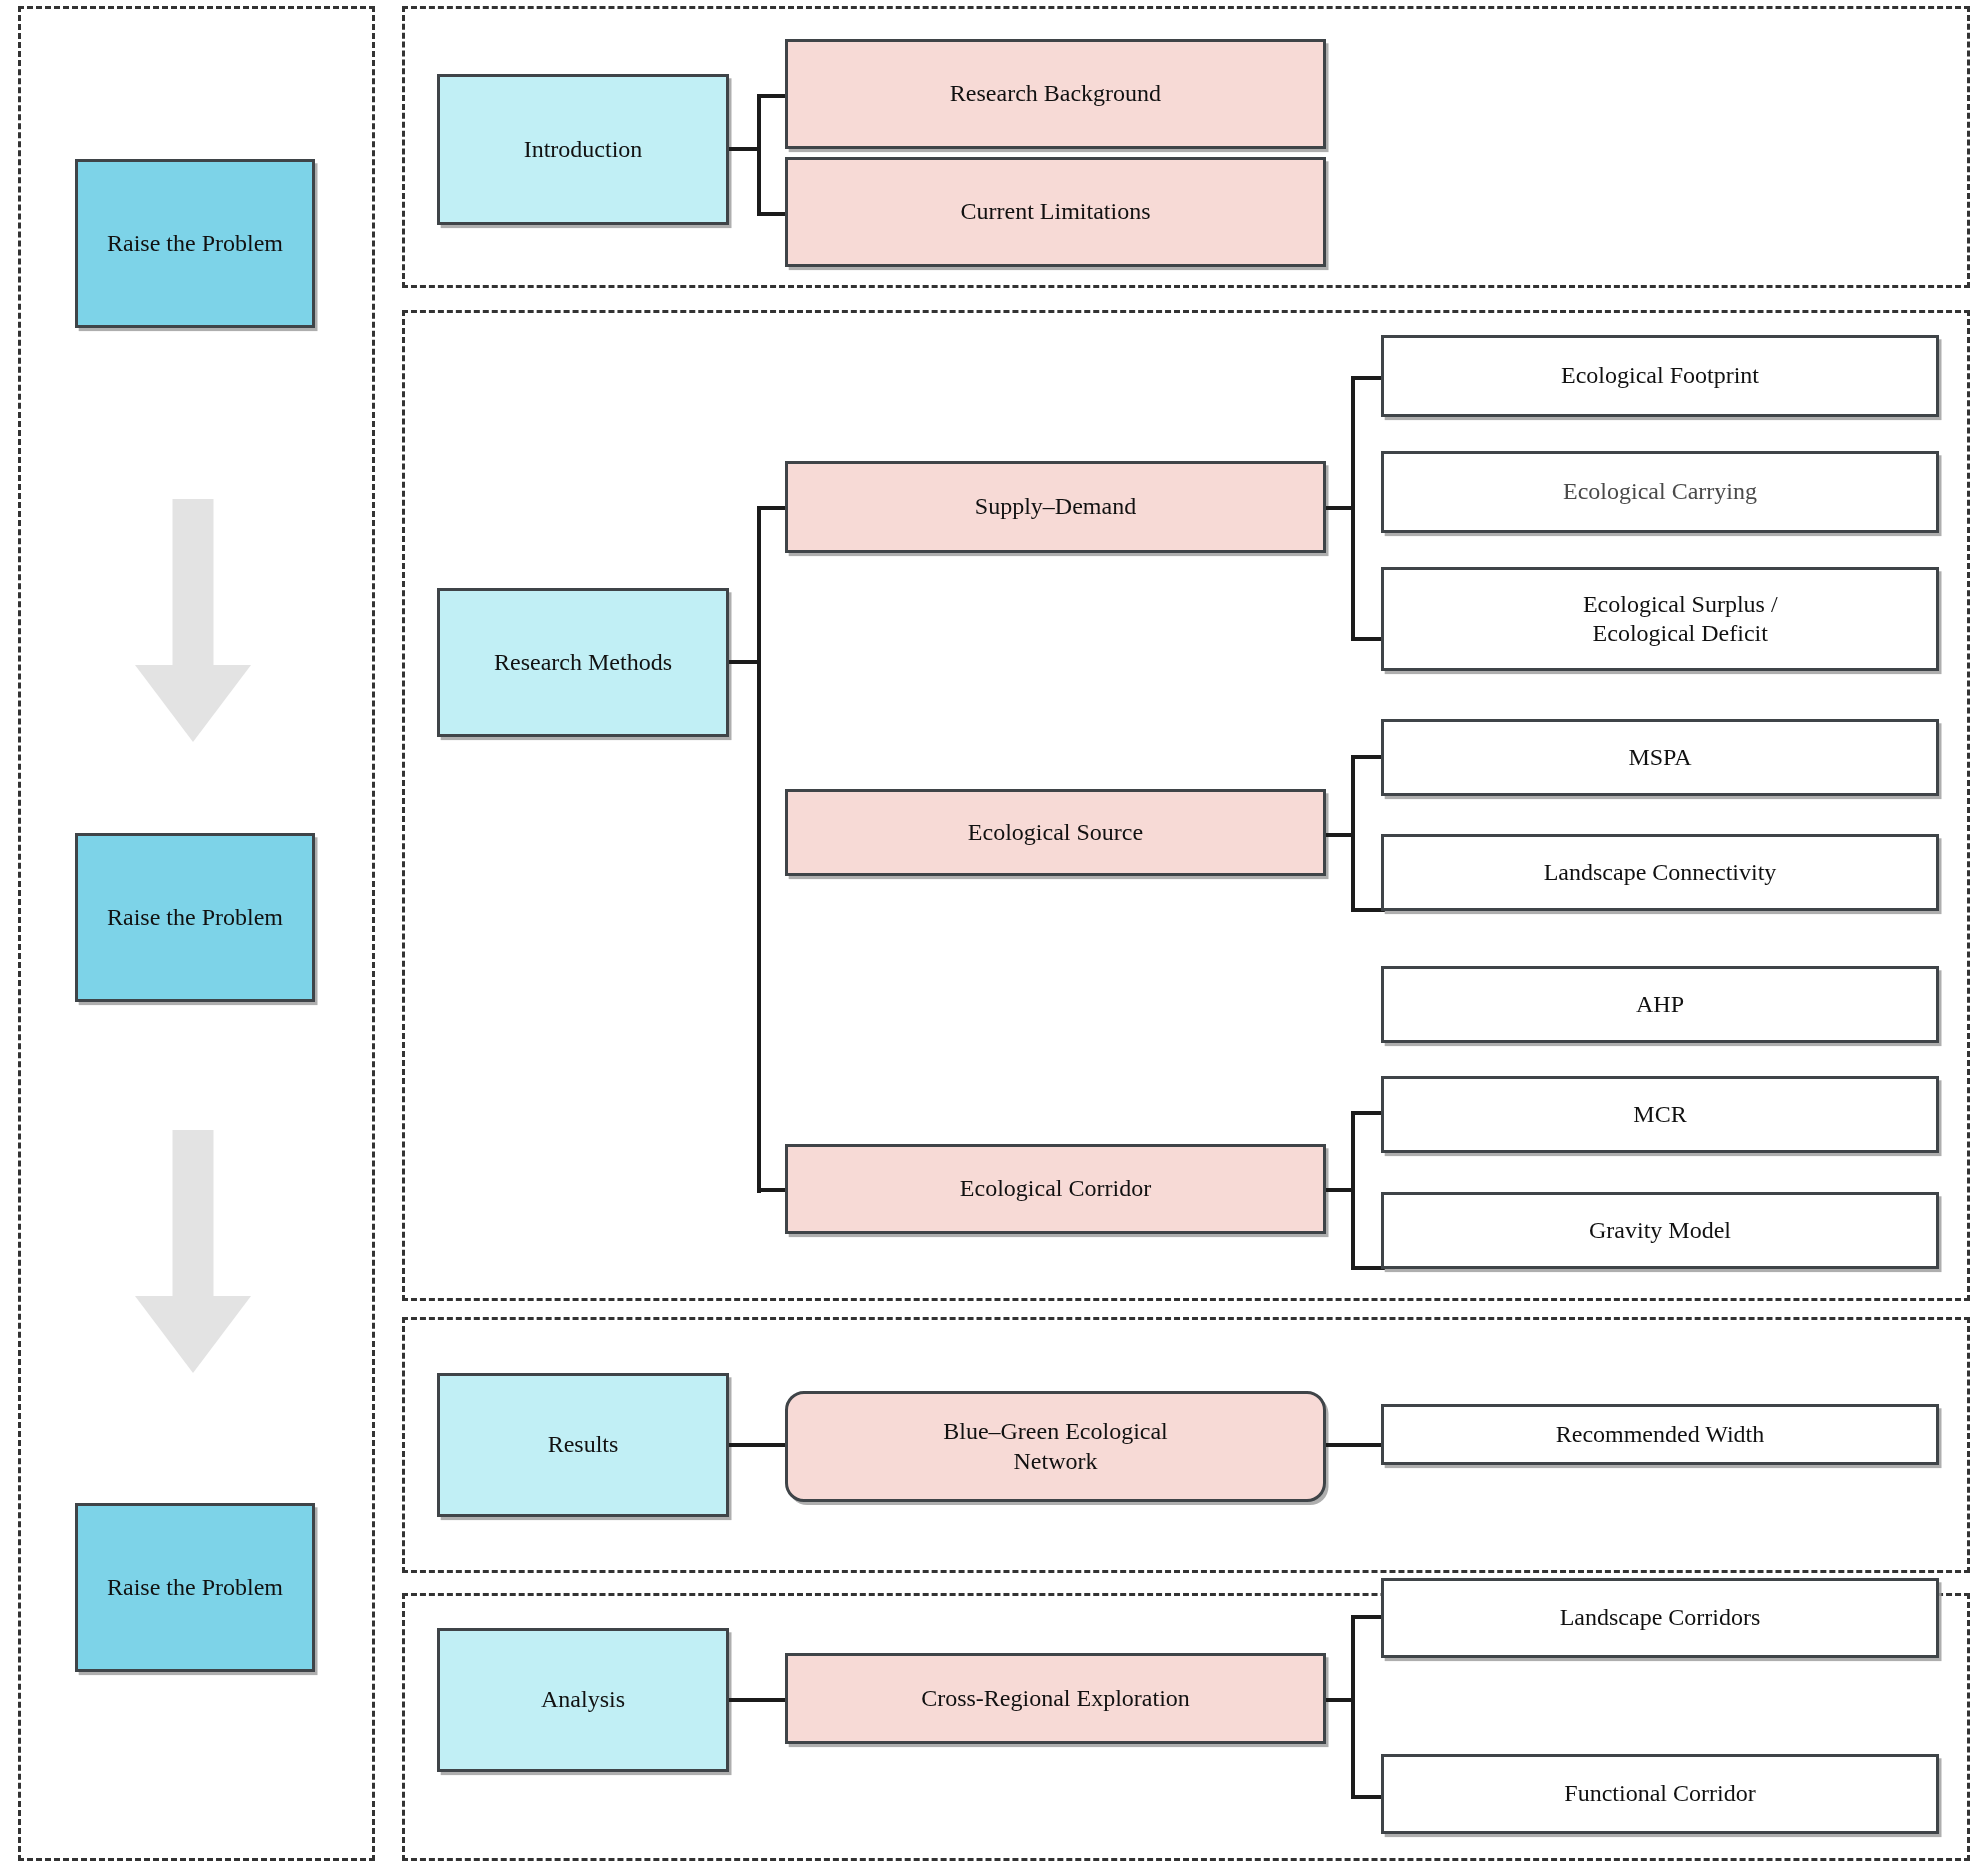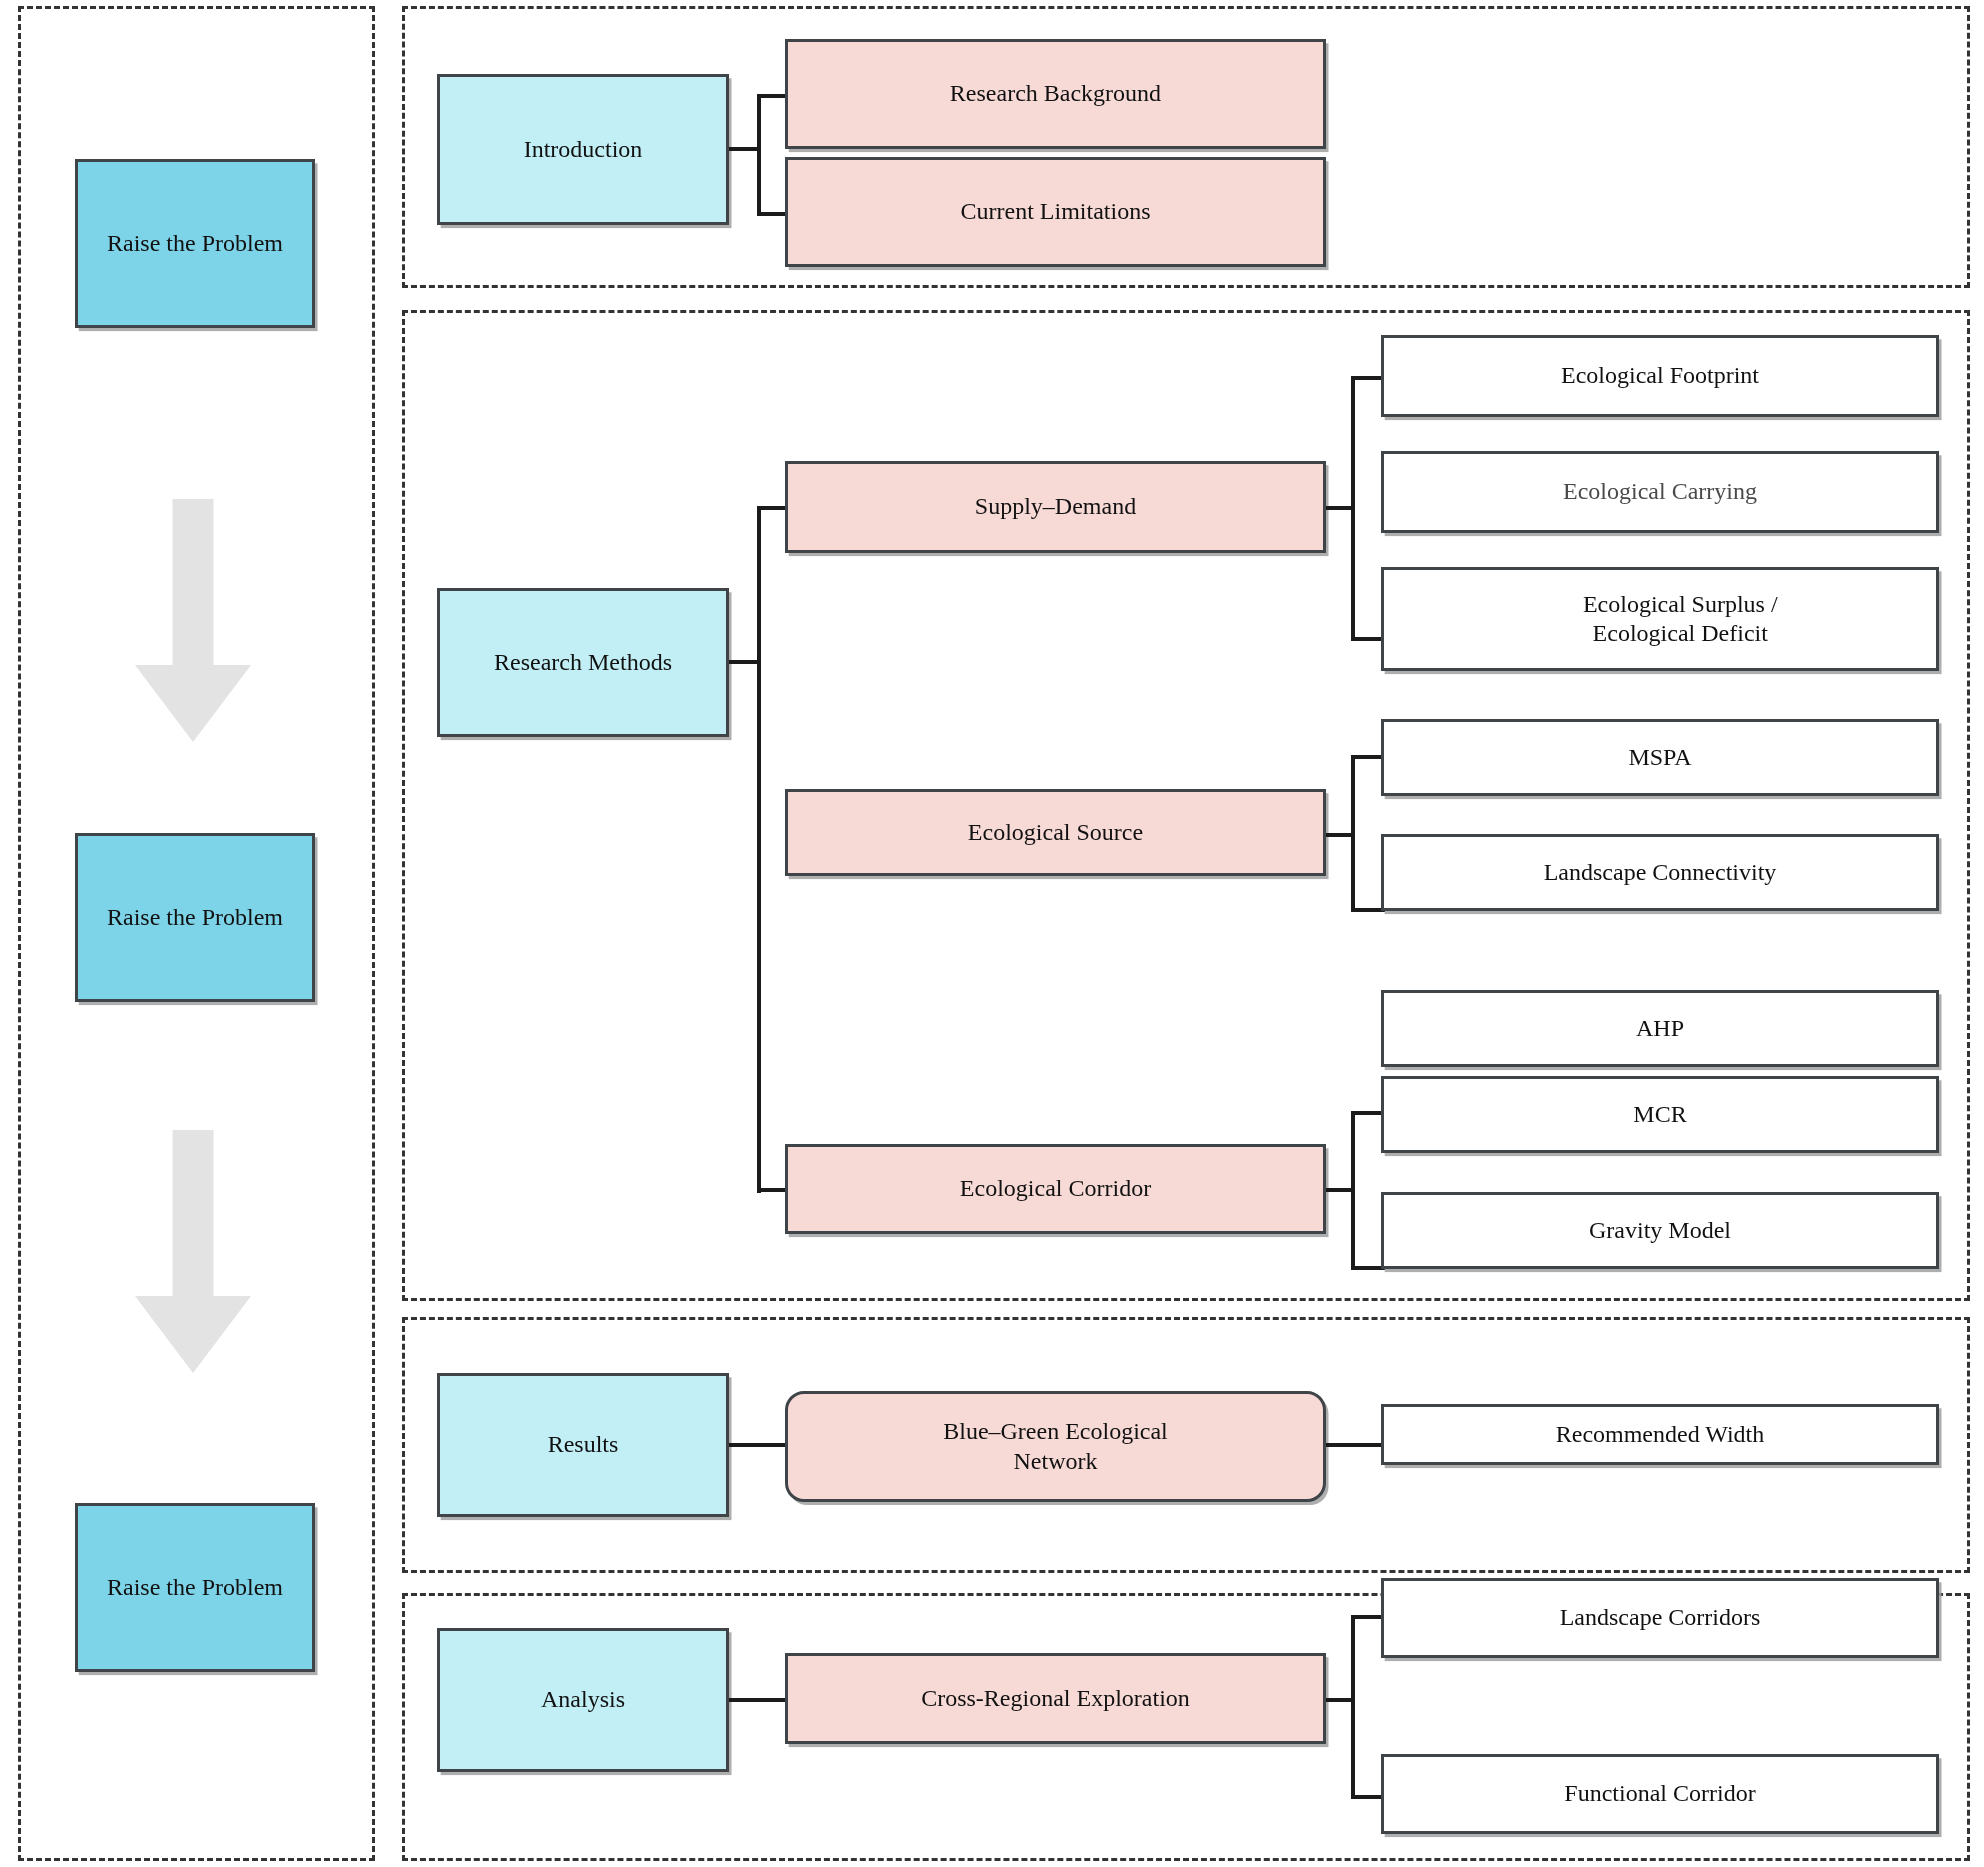--- a/index.html
+++ b/index.html
@@ -129,21 +129,21 @@
   <div class="ln h" style="left:1351px;top:908px;width:34px;"></div>
 
   <div class="node white" style="left:1381px;top:719px;width:558px;height:77px;">
     <span>MSPA</span>
   </div>
 
   <div class="node white" style="left:1381px;top:834px;width:558px;height:77px;">
     <span>Landscape Connectivity</span>
   </div>
 
-  <div class="node white" style="left:1381px;top:966px;width:558px;height:77px;margin-top:24px;">
+  <div class="node white" style="left:1381px;top:966px;width:558px;height:77px;">
     <span>AHP</span>
   </div>
 
   <div class="ln h" style="left:1326px;top:1188px;width:27.5px;"></div>
   <div class="ln v" style="left:1351px;top:1111px;height:159px;"></div>
   <div class="ln h" style="left:1351px;top:1111px;width:34px;"></div>
   <div class="ln h" style="left:1351px;top:1266px;width:34px;"></div>
 
   <div class="node white" style="left:1381px;top:1076px;width:558px;height:77px;">
     <span>MCR</span>

